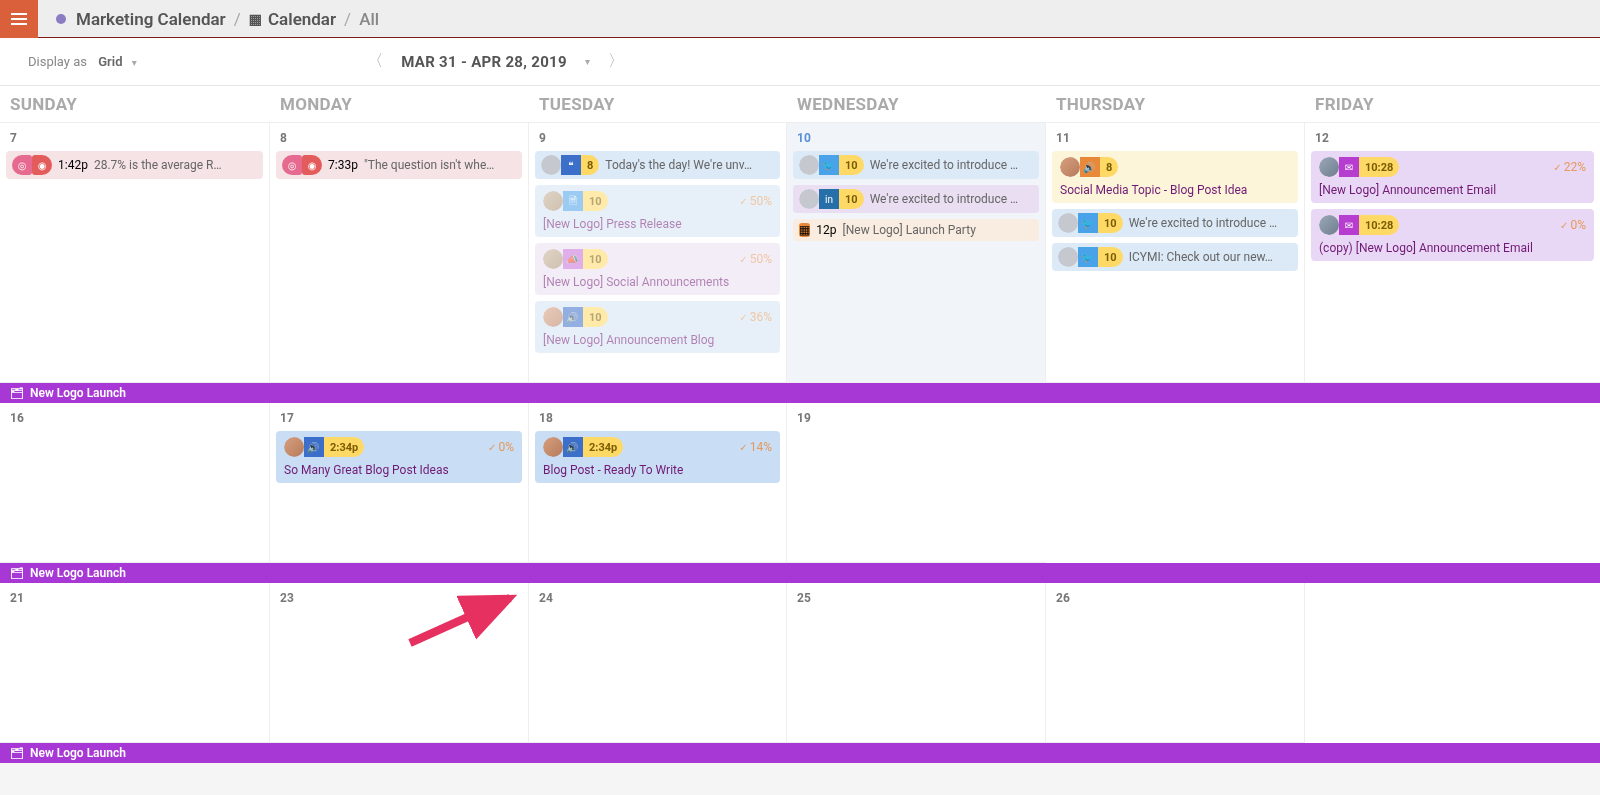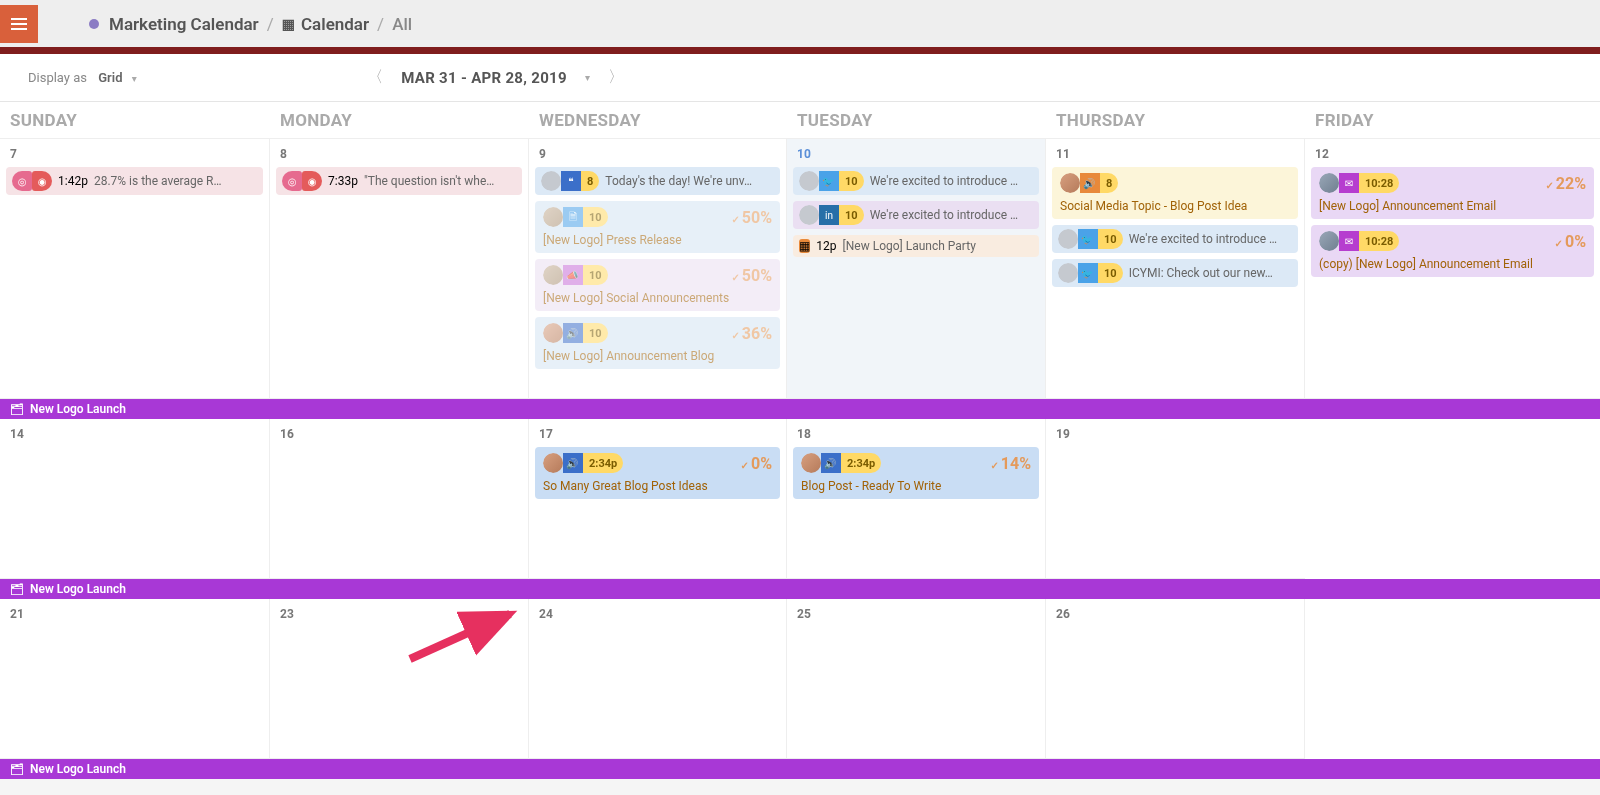--- a/index.html
+++ b/index.html
@@ -1,19 +1,19 @@
 <!DOCTYPE html>
 <html><head>
 <meta charset="utf-8">
 <style>
 * { box-sizing: border-box; margin: 0; padding: 0; }
 body { font-family: -apple-system, BlinkMacSystemFont, "Segoe UI", Roboto, sans-serif; background: #f5f5f5; width: 1600px; }
 
 
-.top-header { background: #eeeeee; height: 54px; display: flex; align-items: center; border-bottom: 7px solid #7f1d1d; gap: 33px; }
+.top-header { background: #eeeeee; height: 38px; display: flex; align-items: center; border-bottom: 1px solid #7f1d1d; }
 .hamburger { width: 38px; height: 38px; background: #d9603b; display: flex; align-items: center; justify-content: center; cursor: pointer; }
 .hamburger-icon { width: 16px; height: 12px; }
 .hamburger-icon div { height: 2px; background: #fff; margin-bottom: 3px; }
 .breadcrumb { display: flex; align-items: center; padding-left: 18px; font-size: 17px; color: #555; font-weight: 600; }
 .breadcrumb .dot { width: 10px; height: 10px; border-radius: 50%; background: #8b7cc4; margin-right: 10px; }
 .breadcrumb .sep { color: #aaa; margin: 0 8px; font-weight: 400; }
 .breadcrumb .cal-icon { margin-right: 6px; font-size: 14px; }
 .breadcrumb .filter { color: #888; font-weight: 500; }
 
 
@@ -38,22 +38,22 @@
 .day.today .day-num { color: #5b8fd8; }
 .day .plus { position: absolute; top: 6px; right: 10px; color: #999; font-size: 14px; cursor: pointer; }
 
 
 .campaign-bar { background: #a838d6; color: #fff; font-size: 12px; padding: 3px 10px; font-weight: 600; display: flex; align-items: center; gap: 6px; }
 .campaign-bar .folder { font-size: 11px; }
 
 
 .card { border-radius: 4px; padding: 6px 8px; margin-bottom: 6px; font-size: 12px; }
 .card .row1 { display: flex; align-items: center; gap: 6px; }
-.card .title { color: #a16207; margin-top: 6px; font-size: 12px; }
-.card .progress { margin-left: auto; color: #e49a5b; font-size: 16px; font-weight: 700; }
+.card .title { color: #701a75; margin-top: 6px; font-size: 12px; }
+.card .progress { margin-left: auto; color: #e49a5b; font-size: 12px; font-weight: 400; }
 .card .progress::before { content: "✓"; margin-right: 2px; font-size: 10px; }
 .card.faded { opacity: 0.55; }
 
 .pill { display: inline-flex; align-items: center; border-radius: 12px; overflow: hidden; height: 20px; }
 .pill .avatar { width: 20px; height: 20px; border-radius: 50%; background: #bbb; flex-shrink: 0; }
 .pill .iconwrap { width: 20px; height: 20px; display: flex; align-items: center; justify-content: center; color: #fff; font-size: 10px; }
 .pill .badge { background: #ffd966; color: #7a5c00; font-weight: 700; font-size: 11px; padding: 0 6px; height: 20px; display: flex; align-items: center; }
 
 
 .strip { border-radius: 4px; padding: 4px 6px; margin-bottom: 6px; font-size: 12px; display: flex; align-items: center; gap: 6px; }
@@ -128,22 +128,22 @@
     <span class="dd">▾</span>
     <span class="arrow">〉</span>
   </div>
   <div class="gap-fill"></div>
 </div>
 
 <div class="calendar">
   <div class="day-headers" id="day-headers">
       <div class="day-header">SUNDAY</div>
       <div class="day-header">MONDAY</div>
+      <div class="day-header">TUESDAY</div>
       <div class="day-header">WEDNESDAY</div>
-      <div class="day-header">TUESDAY</div>
       <div class="day-header">THURSDAY</div>
       <div class="day-header">FRIDAY</div>
     </div>
   <div id="weeks">
       <div class="week" style="min-height: 260px;">
         <div class="day">
           <div class="day-num">7</div>
           <div class="strip bg-pink-l faded">
             <span class="pill">
               <span class="iconwrap ic-pink" style="border-radius:3px">◎</span>
@@ -285,23 +285,20 @@
             </div>
     <div class="title">(copy) [New Logo] Announcement Email</div>
   </div>
         </div>
       </div>
       <div class="campaign-bar">
         <span class="folder">🗂</span>
         <span>New Logo Launch</span>
       </div>
       <div class="week" style="min-height: 160px;">
-        <div class="day">
-          <div class="day-num">14</div>
-        </div>
         <div class="day">
           <div class="day-num">16</div>
         </div>
         <div class="day">
           <div class="day-num">17</div>
           <div class="card bg-blue-m">
     <div class="row1">
               <span class="pill">
                 <span class="avatar a2"></span>
                 <span class="iconwrap ic-rss">🔊</span>

